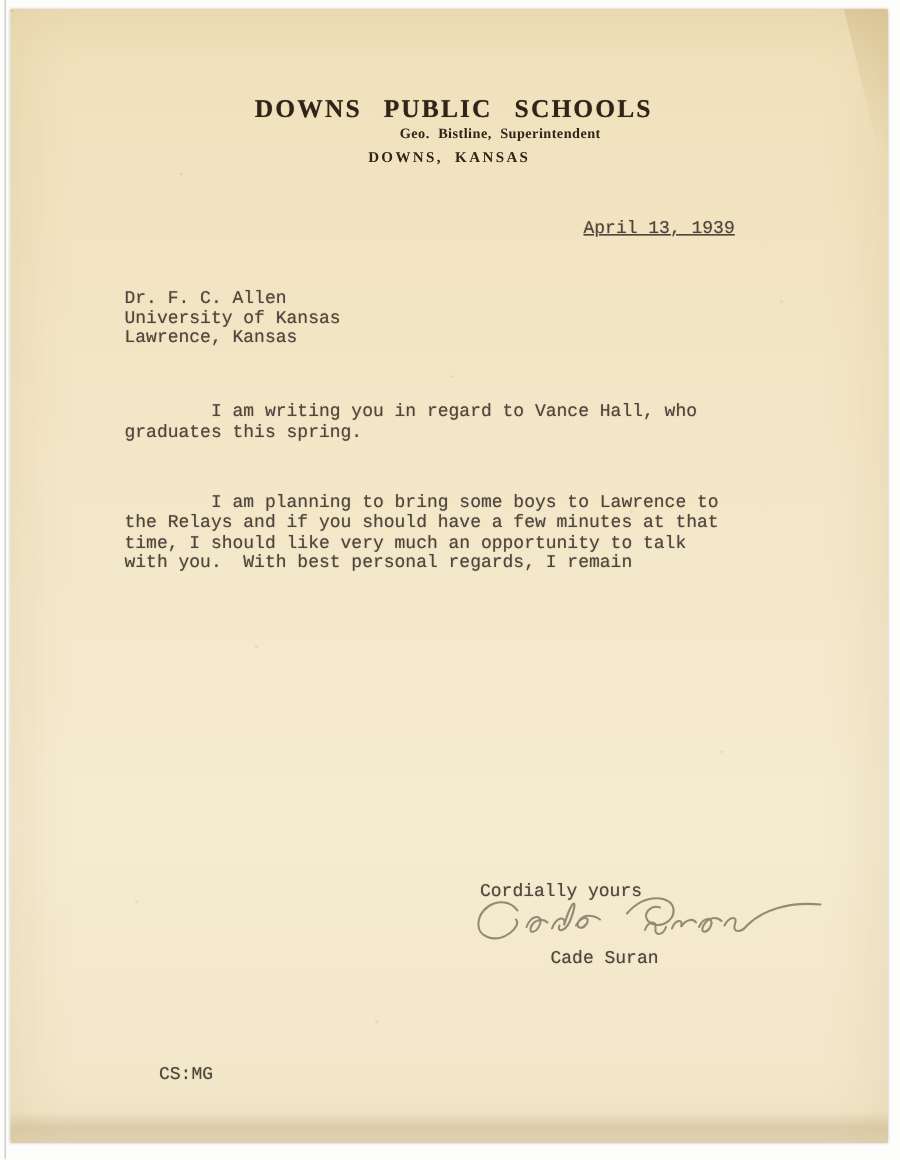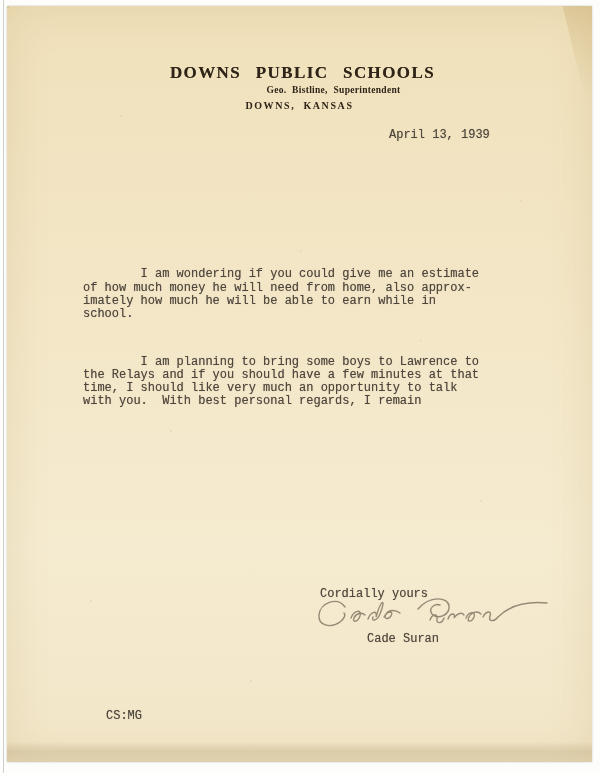--- a/index.html
+++ b/index.html
@@ -24,21 +24,21 @@
                     343px 84px 0 rgba(120,90,50,0.12);}
   .letterhead{position:absolute;left:0;top:0;width:585px;text-align:center;
          font-family:"Liberation Serif", serif;font-weight:700;color:#2e2418;}
   .lh-title{position:absolute;top:57px;left:3px;width:100%;font-size:17px;
          letter-spacing:1.4px;word-spacing:9px;
          text-shadow:0 0 0.5px rgba(46,36,24,0.6);}
   .lh-sub{position:absolute;top:79px;left:0;width:100%;font-size:9.5px;word-spacing:3px;letter-spacing:0.3px;padding-left:34px;}
   .lh-city{position:absolute;top:94px;left:0;width:100%;font-size:10px;letter-spacing:1.6px;word-spacing:4px;}
   .tw{position:absolute;font-size:12px;line-height:13.2px;color:#4e463c;white-space:pre;
       text-shadow:0 0 0.7px rgba(78,70,60,0.55);}
-  .date{left:382px;top:123px;}
+  .date{left:382px;top:140px;text-decoration:underline;}
   .recipient{left:76px;top:187px;}
   .body-block{left:76px;top:236px;width:460px;}
   .body-block p{margin:0 0 8px 0;white-space:pre;}
   .closing{left:313px;top:582px;}
   .typed-name{left:360px;top:627px;}
   .initials{left:99px;top:664px;margin-top:40px;}
   .signature{position:absolute;left:308px;top:586px;width:240px;height:42px;}
 </style>
 </head>
 <body>
@@ -50,26 +50,27 @@
   <div class="speckles"></div>
 
   <div class="letterhead">
     <div class="lh-title">DOWNS PUBLIC SCHOOLS</div>
     <div class="lh-sub">Geo. Bistline, Superintendent</div>
     <div class="lh-city">DOWNS, KANSAS</div>
   </div>
 
   <div class="tw date">April 13, 1939</div>
 
+  <div class="tw recipient">Dr. F. C. Allen
+University of Kansas
+Lawrence, Kansas</div>
 
   <div class="tw body-block">
-    <p>        I am wondering if you could give me an estimate
-of how much money he will need from home, also approx-
-imately how much he will be able to earn while in
-school.</p>
+    <p>        I am writing you in regard to Vance Hall, who
+graduates this spring.</p>
     <p>        I am planning to bring some boys to Lawrence to
 the Relays and if you should have a few minutes at that
 time, I should like very much an opportunity to talk
 with you.  With best personal regards, I remain</p>
   </div>
 
   <div class="tw closing">Cordially yours</div>
 
   <svg class="signature" viewBox="0 0 240 42" xmlns="http://www.w3.org/2000/svg">
     <g fill="none" stroke="#8a7f6c" stroke-width="1.4" stroke-linecap="round" opacity="0.9">

